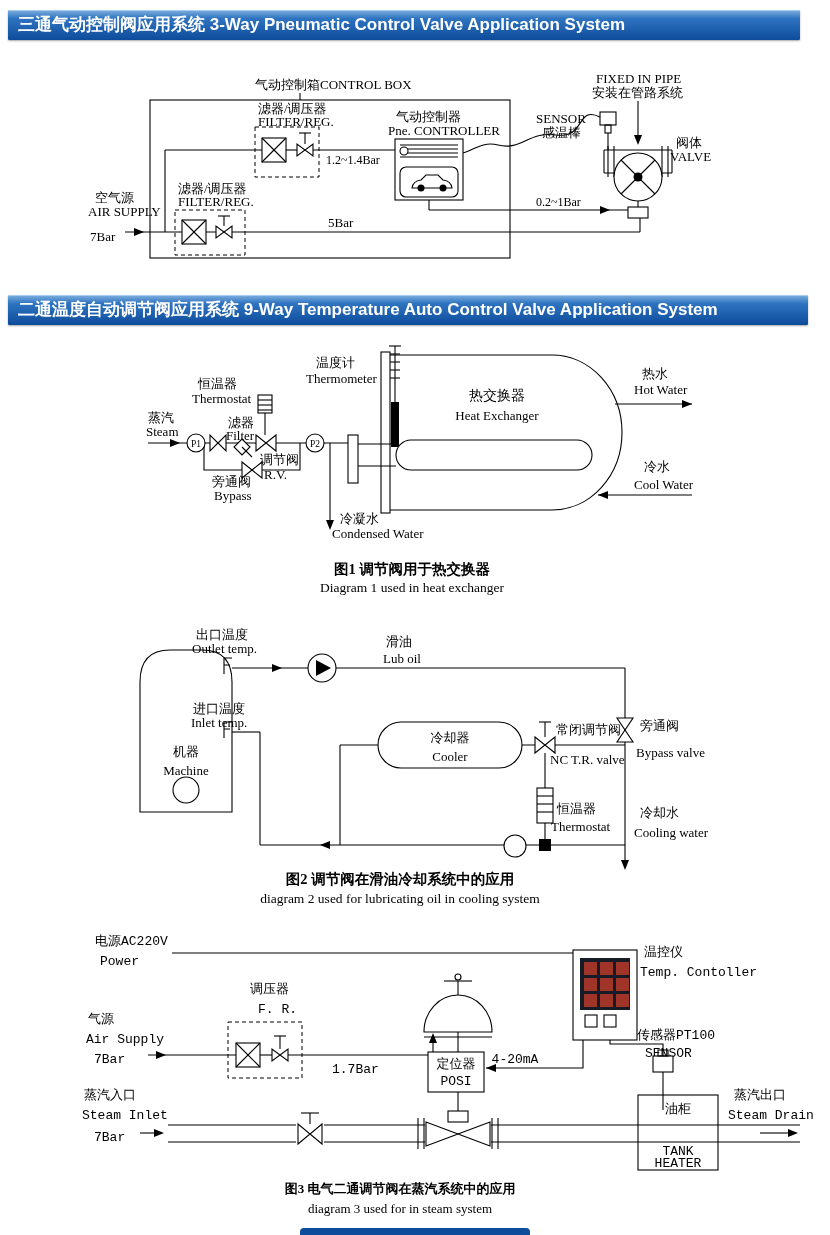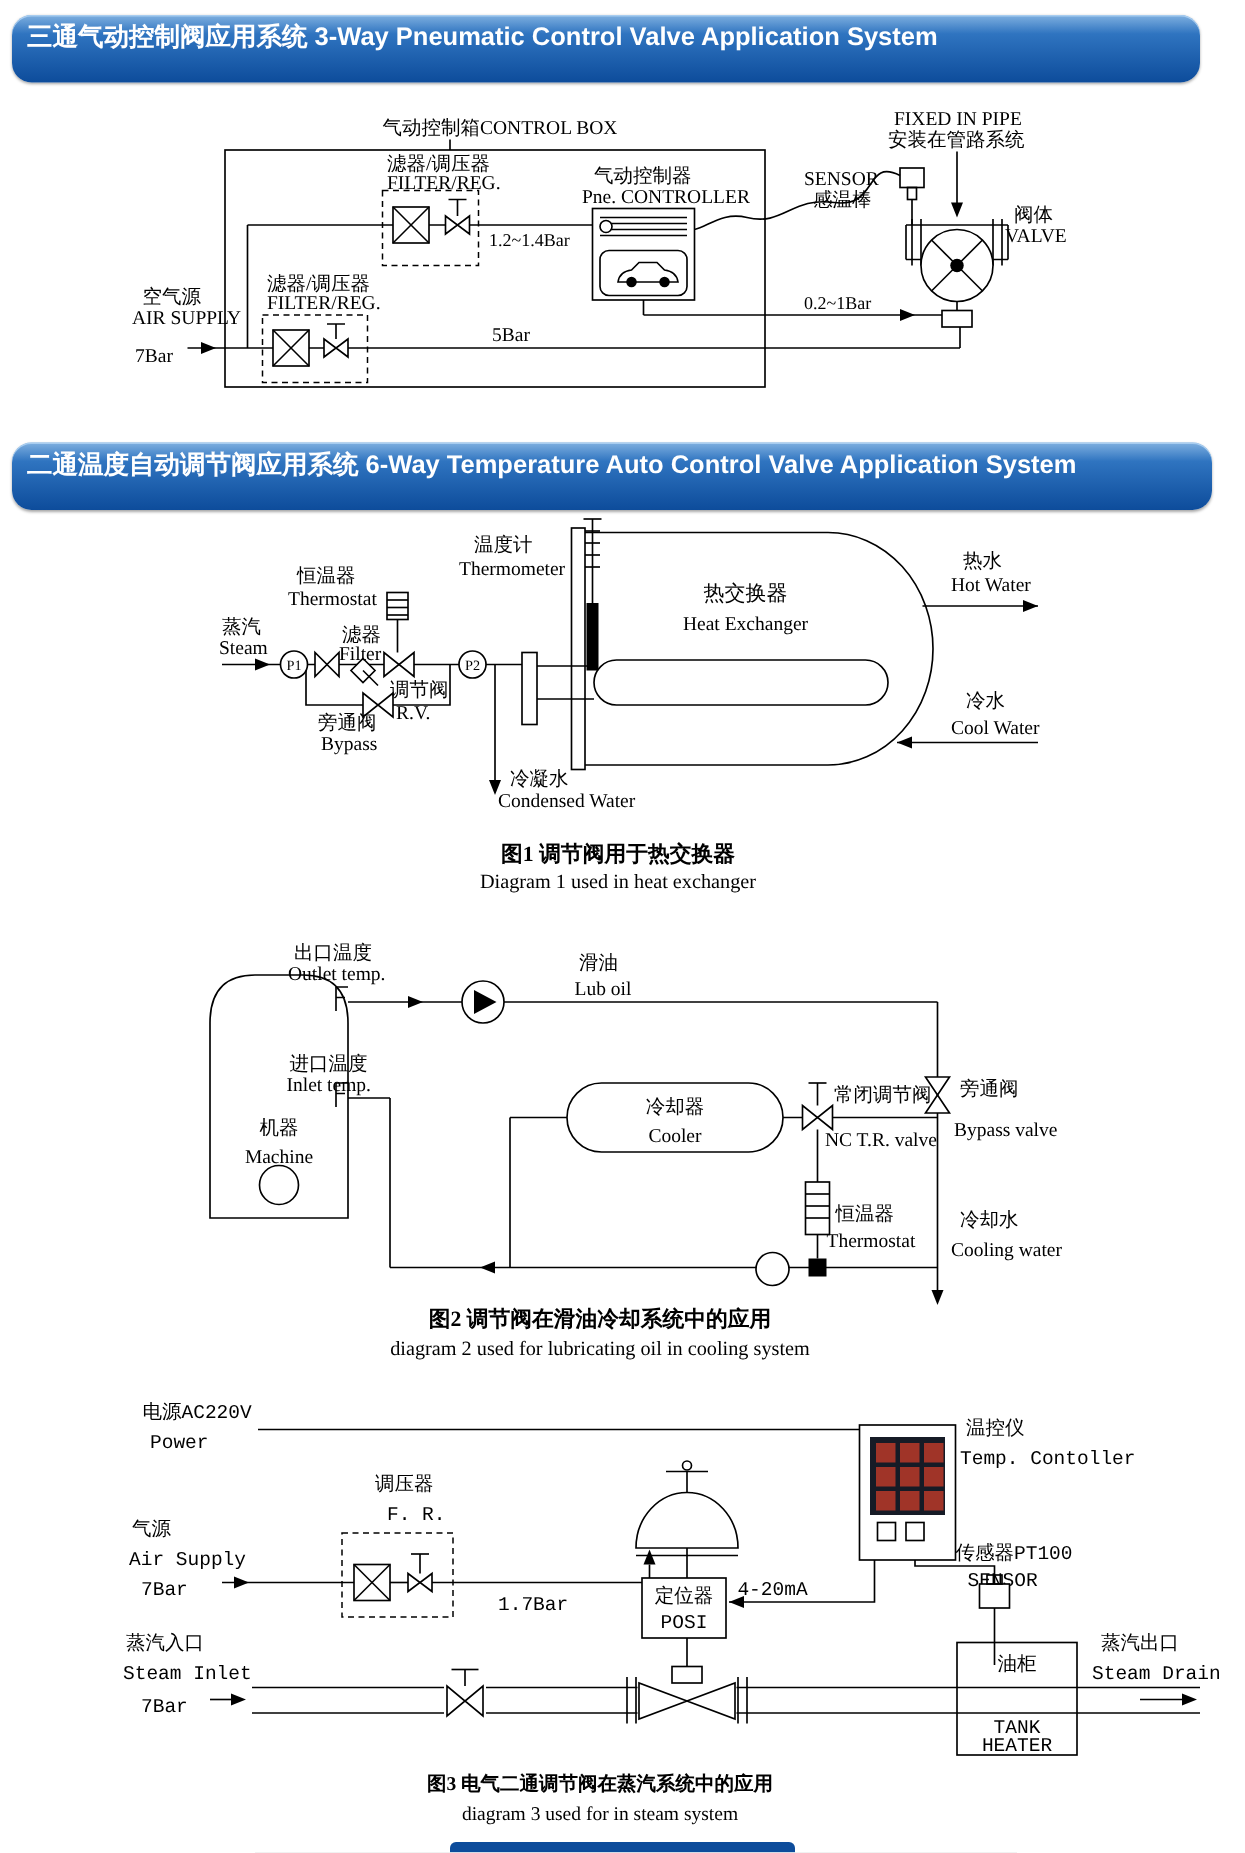--- a/index.html
+++ b/index.html
@@ -1,20 +1,20 @@
 <!DOCTYPE html>
 <html><head>
 <meta charset="utf-8">
 <style>
   html,body{margin:0;padding:0;background:#e8e8e8;}
   .page{position:relative;width:830px;height:1235px;background:#fff;overflow:hidden;
         font-family:"Liberation Serif",serif;}
-  .banner{position:absolute;left:8px;height:45px;box-sizing:border-box;padding-left:10px;
+  .banner{position:absolute;left:8px;height:30px;box-sizing:border-box;padding-left:10px;
         background:linear-gradient(180deg,#7fb0e0 0%,#2f74c0 28%,#0d4c9b 100%);
-        border-radius:13px;color:#fff;font-family:"Liberation Sans",sans-serif;
+        border-radius:1px;color:#fff;font-family:"Liberation Sans",sans-serif;
         font-weight:bold;font-size:17px;line-height:30px;white-space:nowrap;
         box-shadow:inset 0 1px 0 #a8cdf0, 0 1px 2px rgba(0,0,0,.35);}
   #banner1{top:10px;width:792px;}
   #banner2{top:295px;width:800px;}
   svg.diag{position:absolute;left:0;}
   #svgA{top:55px;} #svg1{top:340px;} #svg2{top:620px;} #svg3{top:925px;}
   svg text{fill:#000;font-family:"Liberation Serif",serif;font-size:13px;}
   svg .t12{font-size:12px;} svg .t14{font-size:14px;}
   svg .t9{font-size:9.5px;}
   #svg3 text{font-family:"Liberation Mono",monospace;font-size:13px;}
@@ -133,21 +133,21 @@
       <line class="s" x1="638" y1="122" x2="655" y2="139"></line>
       <circle class="fb" cx="638" cy="122" r="4.5"></circle>
       <line class="s" x1="638" y1="146" x2="638" y2="152"></line>
       <rect class="s" x="628" y="152" width="20" height="11"></rect>
     </g>
     <text x="676" y="92">阀体</text>
     <text x="670" y="106">VALVE</text>
   </svg>
 
   <div class="banner" id="banner2">
-    <span>二通温度自动调节阀应用系统 6-Way Temperature Auto Control Valve Application System</span>
+    <span>二通温度自动调节阀应用系统 9-Way Temperature Auto Control Valve Application System</span>
   </div>
 
   <svg id="svg1" class="diag" width="830" height="270" viewBox="0 0 830 270">
     <g>
       <path class="s" d="M390,15 H552 A70,77.5 0 0 1 552,170 H390"></path>
       <rect class="s" x="381" y="12" width="9" height="161"></rect>
       <rect class="s" x="396" y="100" width="196" height="30" rx="15"></rect>
       <line class="s" x1="358" y1="104" x2="396" y2="104"></line>
       <line class="s" x1="358" y1="126" x2="396" y2="126"></line>
       <rect class="s" x="348" y="95" width="10" height="48"></rect>

